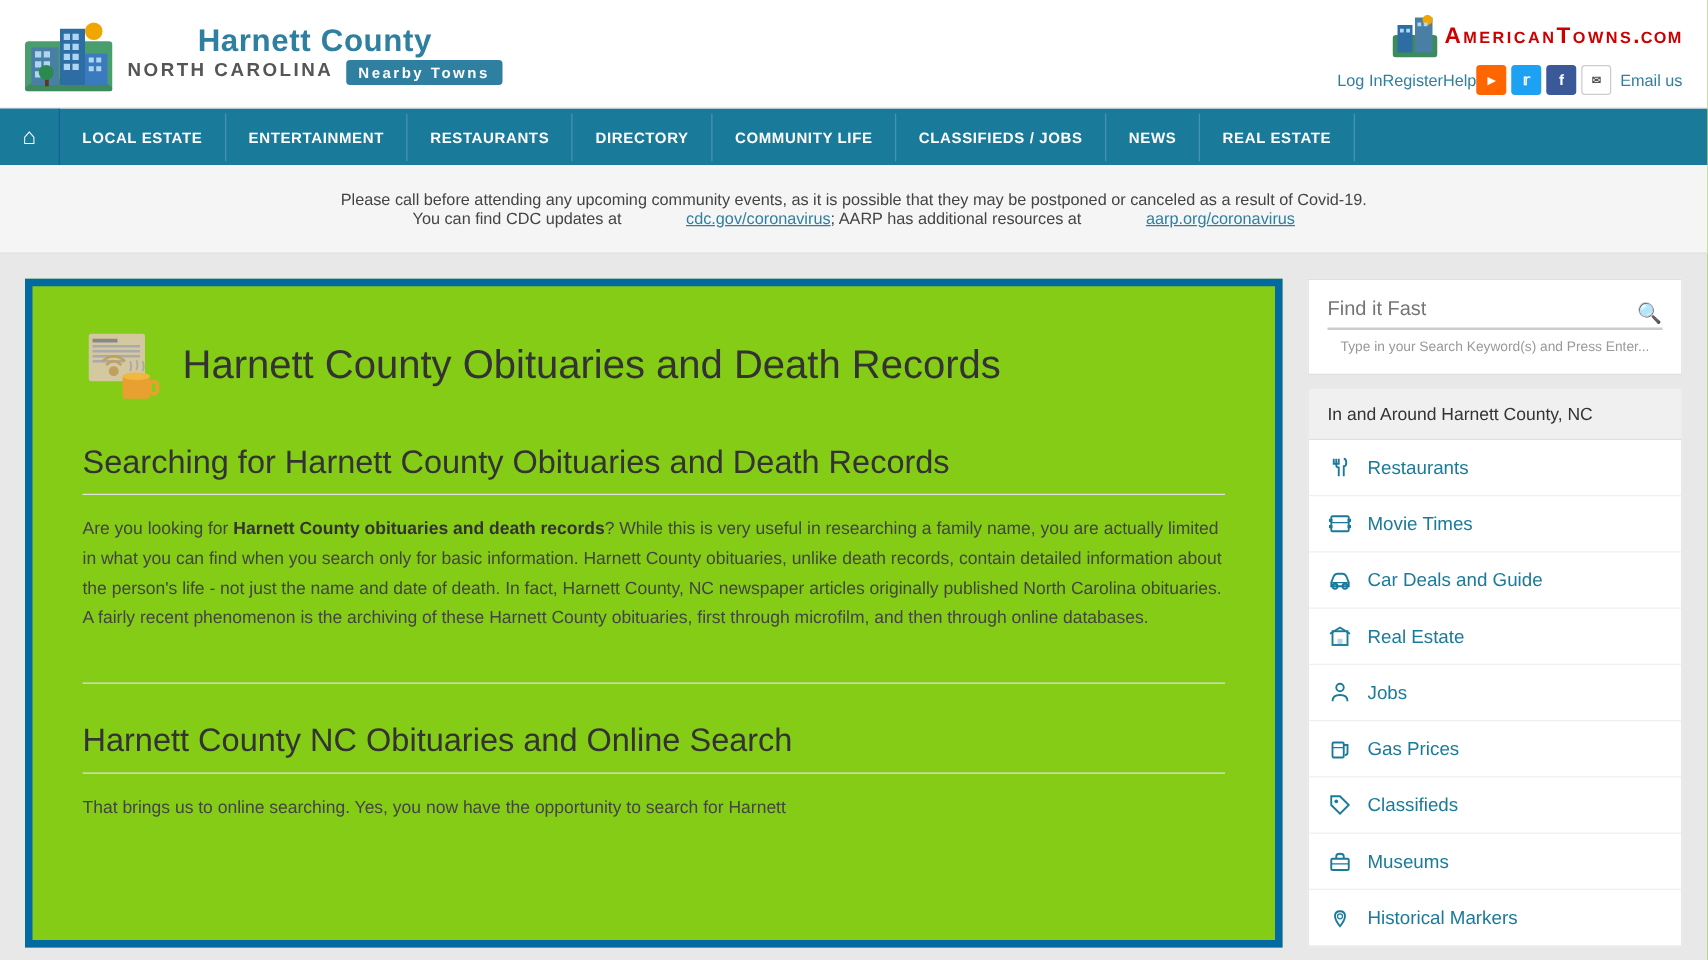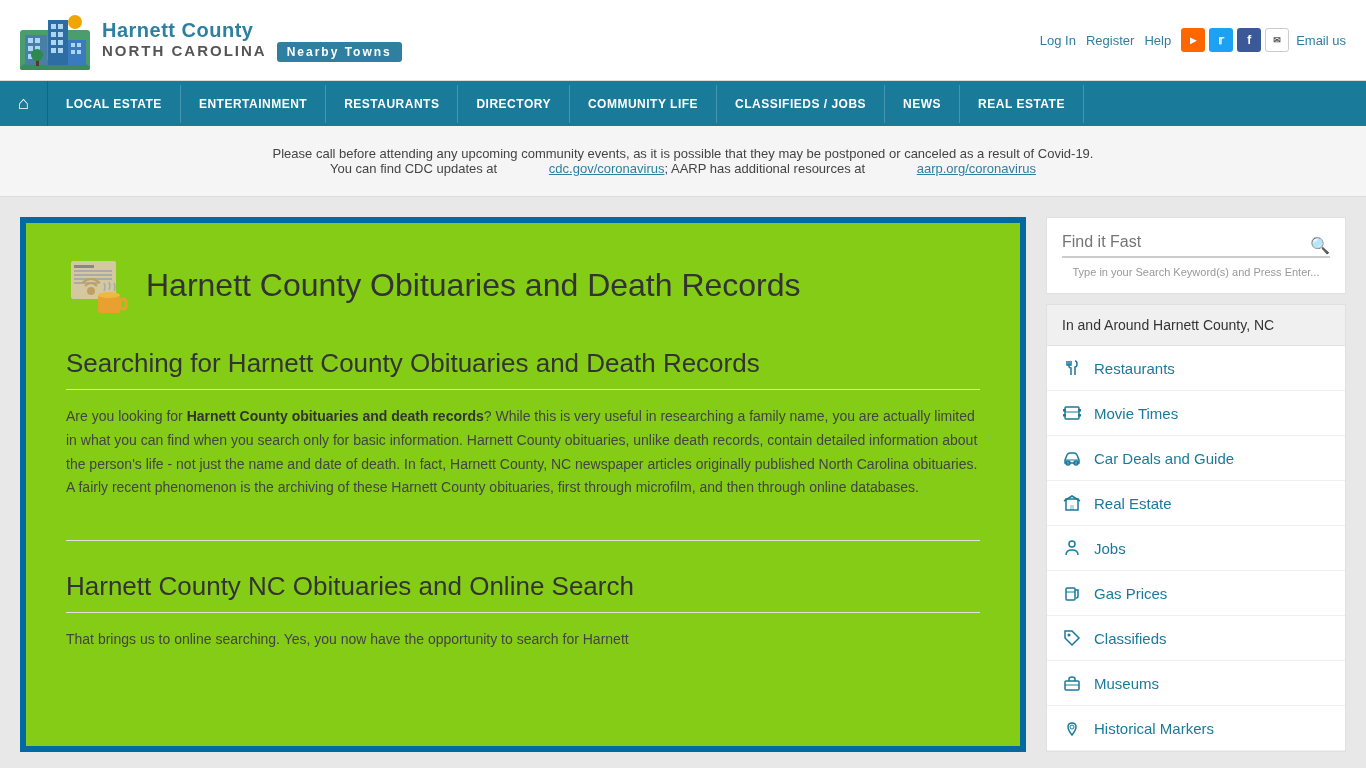--- a/index.html
+++ b/index.html
@@ -2,28 +2,28 @@
 <html><head>
   <meta charset="utf-8">
   <style>
     * { margin: 0; padding: 0; box-sizing: border-box; }
     body { font-family: Arial, sans-serif; font-size: 14px; color: #333; background: #e8e8e8; }
 
     
     .header { background: #fff; display: flex; align-items: center; justify-content: space-between; padding: 10px 20px; border-bottom: 1px solid #ddd; }
     .header-left { display: flex; align-items: center; gap: 12px; }
     .site-title { display: flex; flex-direction: column; }
-    .site-title h1 { font-size: 20px; color: #2e7fa0; font-weight: bold; letter-spacing: 0.5px; }
+    .site-title h1 { font-size: 25px; color: #2e7fa0; font-weight: bold; letter-spacing: 0.5px; text-align: center; }
     .site-title .state { font-size: 15px; color: #555; font-weight: bold; letter-spacing: 2px; display: flex; align-items: flex-start; gap: 10px; }
     .nearby-btn { background: #2e7fa0; color: #fff; padding: 3px 10px; border-radius: 3px; font-size: 12px; font-weight: bold; }
     .header-right { display: flex; flex-direction: column; align-items: flex-end; gap: 6px; }
     .at-logo { display: flex; align-items: center; gap: 6px; }
     .at-text { font-size: 18px; font-weight: bold; color: #333; letter-spacing: 1px; }
     .at-text span { color: #c00; }
-    .header-actions { display: flex; align-items: center; gap: 10px; font-size: 13px; }
+    .header-actions { display: flex; align-items: center; font-size: 13px; }
     .header-actions a { color: #2e7fa0; text-decoration: none; }
     .social-icons { display: flex; gap: 4px; align-items: center; }
     .social-icon { width: 24px; height: 24px; border-radius: 3px; display: flex; align-items: center; justify-content: center; font-size: 12px; font-weight: bold; color: #fff; }
     .rss-icon { background: #f60; }
     .twitter-icon { background: #1da1f2; }
     .facebook-icon { background: #3b5998; }
     .email-icon { background: #fff; border: 1px solid #ccc; color: #555; font-size: 10px; }
 
     
     nav { background: #1a7a9a; display: flex; align-items: center; }
@@ -102,20 +102,36 @@
     </svg>
     <div class="site-title">
       <h1>Harnett County</h1>
       <div class="state">
         <span>NORTH CAROLINA</span>
         <span class="nearby-btn">Nearby Towns</span>
       </div>
     </div>
   </div>
   <div class="header-right">
+    <div class="at-logo">
+
+      <svg width="36" height="36" viewBox="0 0 36 36">
+        <rect x="0" y="18" width="36" height="18" fill="#3d8a5c" rx="3"></rect>
+        <rect x="4" y="10" width="12" height="22" fill="#2e6da4"></rect>
+        <rect x="18" y="4" width="14" height="28" fill="#4a7fa5"></rect>
+        <circle cx="28" cy="6" r="4" fill="#f0a500"></circle>
+        <rect x="6" y="13" width="3" height="3" fill="#aed6f1"></rect>
+        <rect x="11" y="13" width="3" height="3" fill="#aed6f1"></rect>
+        <rect x="20" y="8" width="3" height="3" fill="#aed6f1"></rect>
+        <rect x="25" y="8" width="3" height="3" fill="#aed6f1"></rect>
+      </svg>
+      <span class="at-text">
+        <span style="font-variant: small-caps; letter-spacing:2px;">AmericanTowns</span><span style="color:#c00">.</span><span style="font-variant: small-caps;">com</span>
+      </span>
+    </div>
     <div class="header-actions">
       <a href="#">Log In</a>
       <a href="#">Register</a>
       <a href="#">Help</a>
       <div class="social-icons">
         <div class="social-icon rss-icon">▸</div>
         <div class="social-icon twitter-icon">𝕣</div>
         <div class="social-icon facebook-icon">f</div>
         <div class="social-icon email-icon" style="color:#555; padding: 0 4px; font-size:9px;">✉</div>
         <a href="#" style="color:#2e7fa0; margin-left:3px;">Email us</a>

